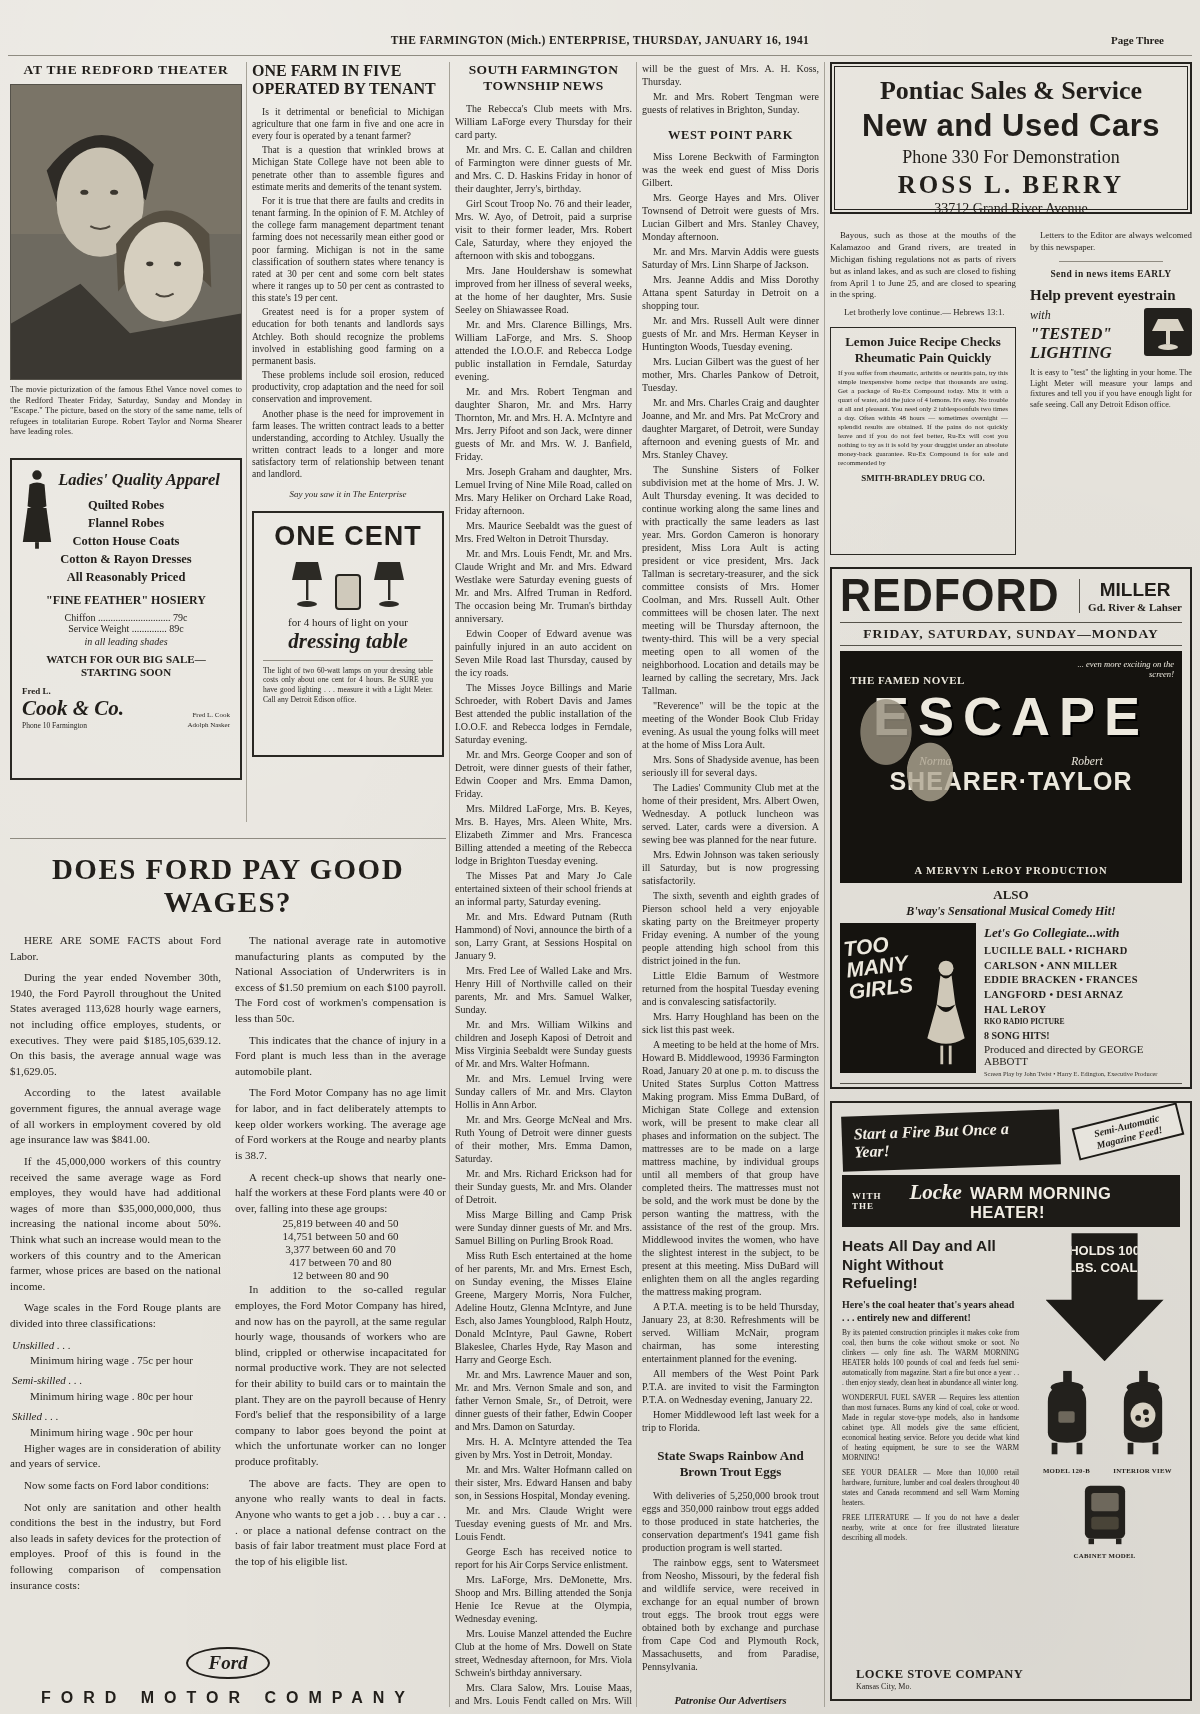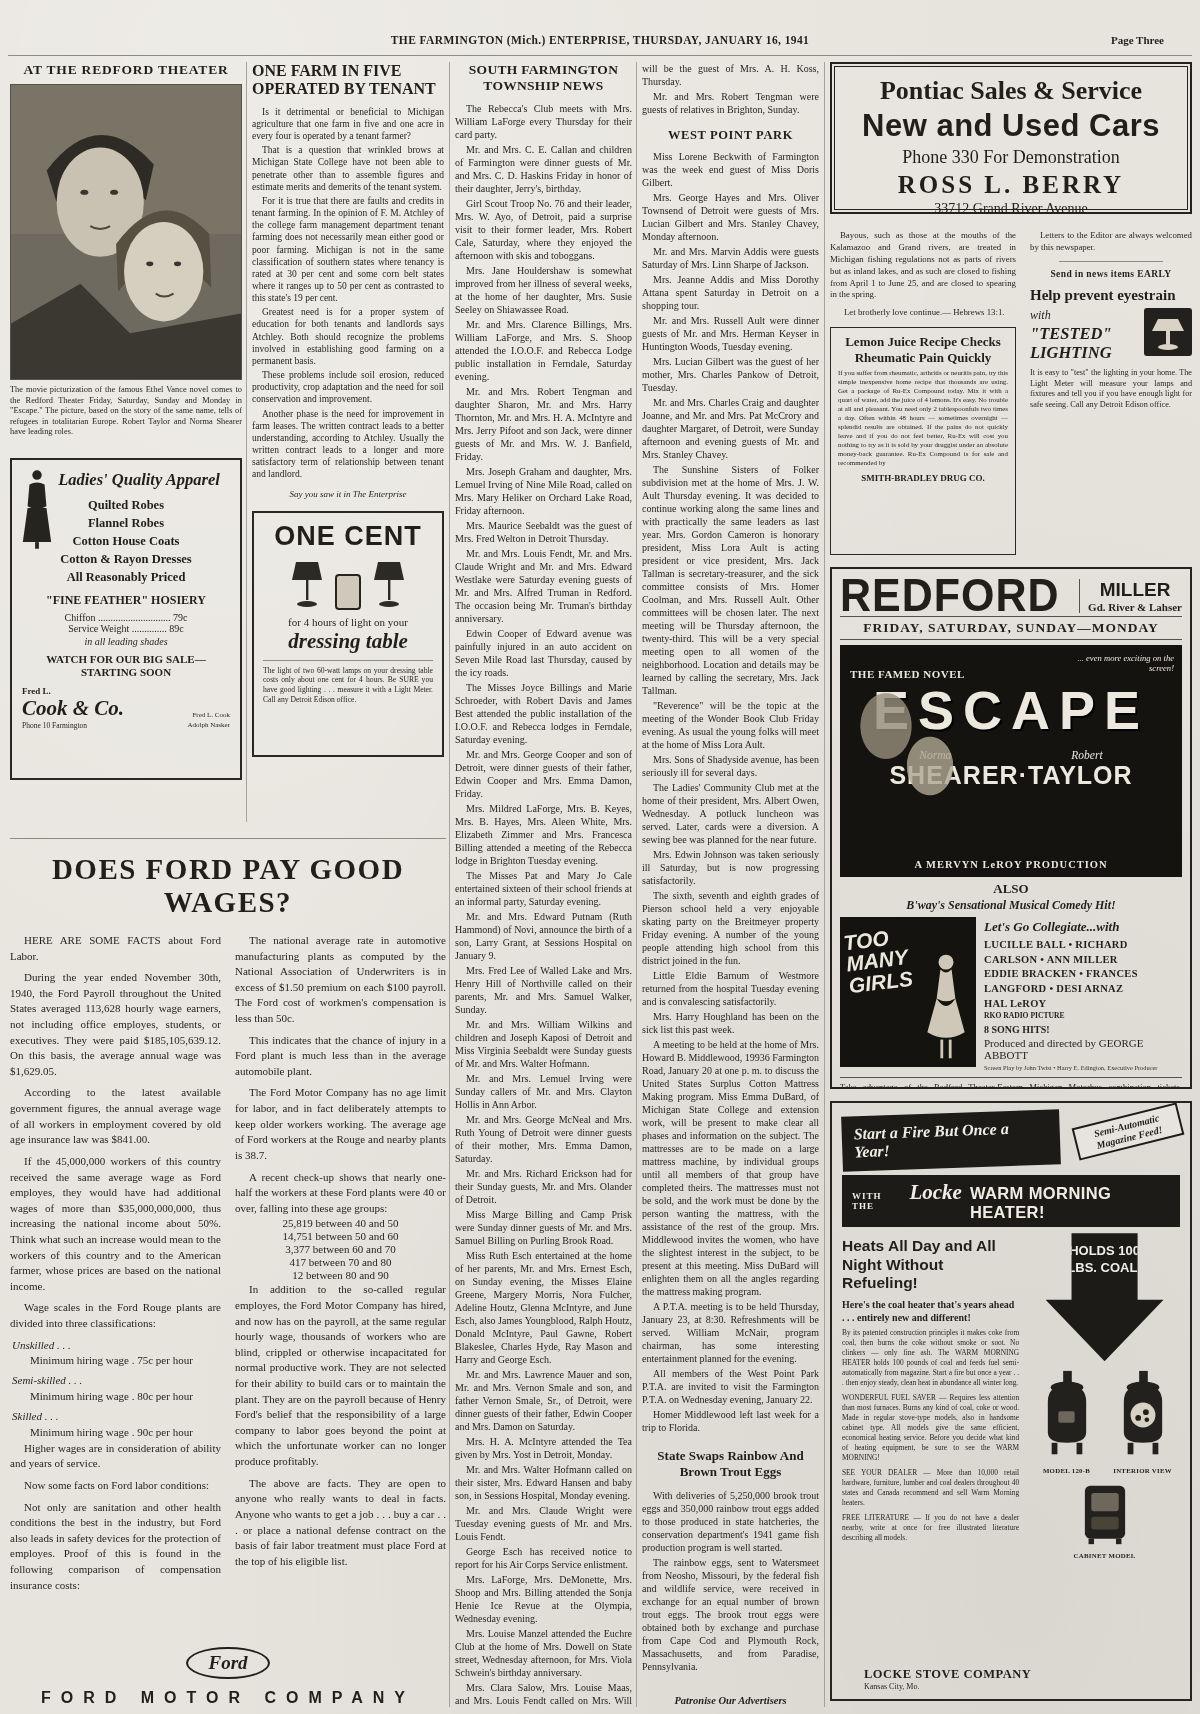--- a/index.html
+++ b/index.html
@@ -90,21 +90,21 @@
 
 .eyestrain-ad{margin-top:8px}
 .eye-head{font-size:15px;font-weight:bold;margin-bottom:4px}
 .eye-row{display:flex;gap:8px;align-items:flex-start}
 .eye-with{font-size:12px;font-style:italic}
 .eye-big{font-size:16.5px;font-weight:bold;font-style:italic;line-height:1.15;margin:2px 0 5px}
 .eye-lamp{width:48px;height:48px;flex:none}
 .eye-body{font-size:8.2px;line-height:1.32;text-align:justify}
 
 .redford-ad{border:2px solid #24221e;margin-bottom:12px;padding:6px 8px;height:522px;position:relative;overflow:hidden}
-.rt-header{display:flex;align-items:center;gap:16px;border-bottom:1px solid #55524a;padding-bottom:0}
+.rt-header{display:flex;align-items:center;gap:16px;border-bottom:1px solid #55524a;padding-bottom:6px}
 .rt-name{font-size:43px;font-weight:bold;font-family:"Liberation Sans",sans-serif;letter-spacing:1px;line-height:.95;flex:1;transform:scaleY(1.08)}
 .rt-right{text-align:center;border-left:1px solid #55524a;padding-left:8px}
 .rt-theatre{font-size:19px;font-weight:bold;font-family:"Liberation Sans",sans-serif}
 .rt-loc{font-size:11px;font-weight:bold}
 .rt-days{font-size:13.5px;font-weight:bold;text-align:center;letter-spacing:1px;padding:3px 0;border-bottom:1px solid #55524a}
 .escape-panel{background:#15130f;color:#ece8dd;margin-top:5px;height:232px;position:relative;text-align:center;overflow:hidden}
 .esc-faces{position:absolute;left:6px;top:26px;width:120px;height:150px;opacity:.8;background:
  radial-gradient(ellipse 42px 54px at 40px 55px,#978f7e 0 60%,transparent 62%),
  radial-gradient(ellipse 38px 48px at 84px 95px,#b1a894 0 60%,transparent 62%)}
 .esc-famed{position:absolute;left:10px;top:23px;font-size:11px;font-weight:bold;letter-spacing:.5px}
@@ -140,21 +140,21 @@
 .locke-right{width:46%;text-align:center}
 .locke-heats{font-size:15.5px;font-weight:bold;line-height:1.2;margin:4px 0 6px;font-family:"Liberation Sans",sans-serif}
 .locke-lead{font-size:10px;font-weight:bold;line-height:1.25;margin-bottom:4px}
 .locke-para{font-size:7.4px;line-height:1.35;text-align:justify;text-indent:0;margin:0 0 5px}
 .locke-arrow{width:118px;height:128px;background:#1d1b17;clip-path:polygon(22% 0,78% 0,78% 52%,100% 52%,50% 100%,0 52%,22% 52%);margin:0 auto;display:flex;justify-content:center}
 .locke-arrow span{color:#f1ede4;font-weight:bold;font-size:13px;text-align:center;padding:10px 8px 0;font-family:"Liberation Sans",sans-serif;line-height:1.3}
 .stove-row{display:flex;justify-content:center;gap:14px;margin-top:8px}
 .stove-fig{width:62px}
 .stove-label{font-size:6.8px;font-weight:bold;margin-top:2px;letter-spacing:.3px}
 .cabinet-fig{margin-top:8px}
-.locke-footer{position:absolute;bottom:8px;left:32px;text-align:left}
+.locke-footer{position:absolute;bottom:8px;left:24px;text-align:left}
 .locke-company{font-size:12.5px;font-weight:bold;letter-spacing:.5px}
 .locke-address{font-size:8px}
 </style>
 </head>
 <body>
 
 <div class="page">
   <div class="texture"></div>
 
   <div class="masthead">THE FARMINGTON (Mich.) ENTERPRISE, THURSDAY, JANUARY 16, 1941</div>

